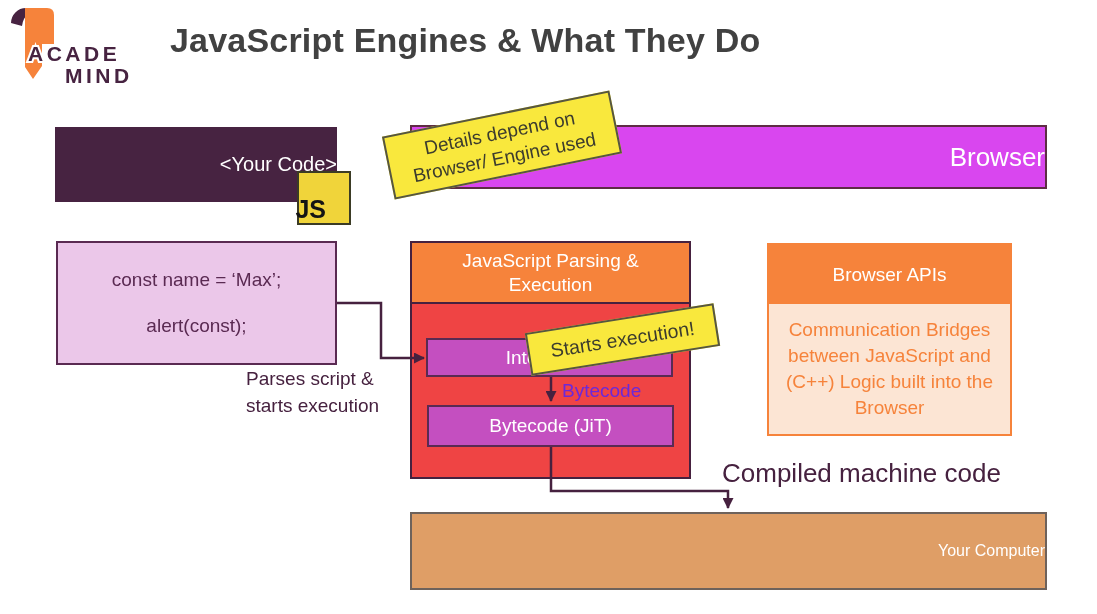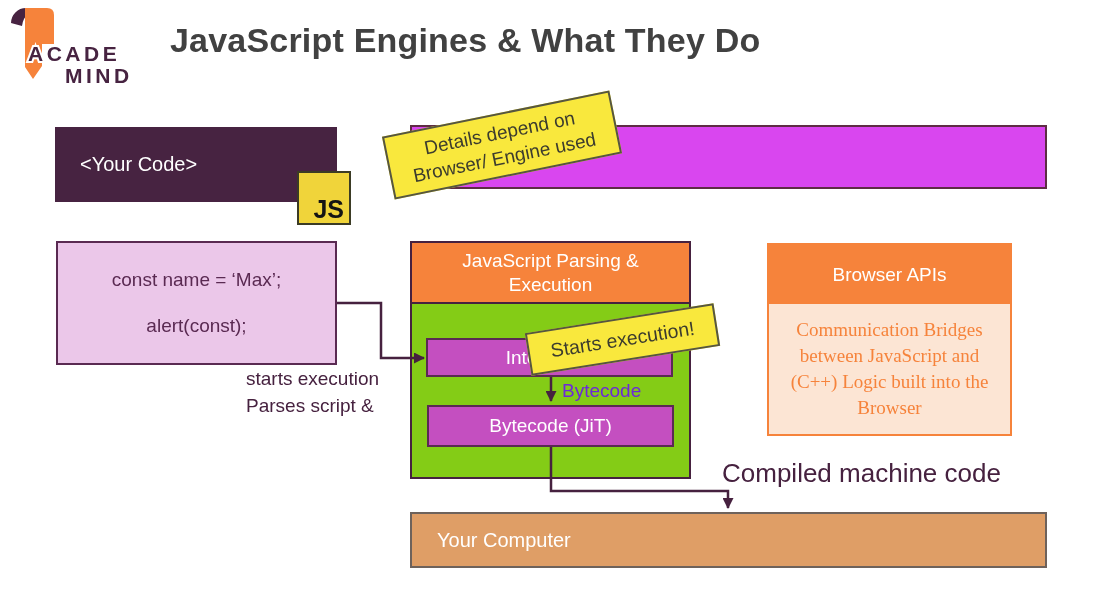--- a/index.html
+++ b/index.html
@@ -5,35 +5,35 @@
   html,body{margin:0;padding:0;background:#ffffff;}
   .stage{
     position:relative;width:1097px;height:614px;background:#ffffff;overflow:hidden;
     font-family:"Liberation Sans","DejaVu Sans",sans-serif;
   }
   .abs{position:absolute;box-sizing:border-box;}
   
   .title{left:170px;top:21px;font-size:34px;font-weight:700;color:#414141;letter-spacing:.2px;}
   .logo{left:8px;top:4px;width:140px;height:86px;}
   
-  .fillbox{display:flex;align-items:center;justify-content:flex-start;color:#ffffff;padding-left:25px;}
+  .fillbox{display:flex;align-items:center;justify-content:flex-end;color:#ffffff;padding-left:25px;}
   .your-code{left:55px;top:127px;width:282px;height:75px;background:#472341;font-size:20px;}
   .js-badge{
     left:297px;top:171px;width:54px;height:54px;background:#F0D43A;border:2px solid #3B3B25;
-    display:flex;align-items:flex-end;justify-content:flex-end;padding:2px 5px 1px 0;
+    display:flex;align-items:flex-end;justify-content:flex-end;padding:2px 23px 1px 0;
     font-size:25px;font-weight:800;color:#141414;line-height:1;
   }
   .browser{left:410px;top:125px;width:637px;height:64px;background:#d946ef;border:2px solid #5E2C44;font-size:26px;}
   .code-box{
     left:56px;top:241px;width:281px;height:124px;background:#EBC7E9;border:2px solid #5A2A52;
     display:flex;flex-direction:column;align-items:center;justify-content:center;gap:24px;
     color:#5A2A52;font-size:19px;
   }
   
-  .engine{left:410px;top:241px;width:281px;height:238px;background:#84cc16;border:2px solid #46213F;}
+  .engine{left:410px;top:241px;width:281px;height:238px;background:#ef4444;border:2px solid #46213F;}
   .engine-header{
     position:absolute;left:0;top:0;width:100%;height:61px;background:#F6833B;border-bottom:2px solid #46213F;
     display:flex;flex-direction:column;align-items:center;justify-content:center;
     color:#ffffff;font-size:19px;line-height:1.25;box-sizing:border-box;
   }
   .stepbox{
     position:absolute;background:#C44FC0;border:2px solid #5A2A52;box-sizing:border-box;
     display:flex;align-items:center;justify-content:center;color:#ffffff;font-size:19px;
   }
   .interpreter{left:14px;top:95px;width:247px;height:39px;}
@@ -52,23 +52,23 @@
   .compiled-label{left:722px;top:458px;font-size:26px;color:#46213F;font-weight:500;}
   
   .browser-apis{left:767px;top:243px;width:245px;height:193px;border:2px solid #F6833B;background:#FCE5D4;}
   .apis-header{
     position:absolute;left:0;top:0;width:100%;height:59px;background:#F6833B;
     display:flex;align-items:center;justify-content:center;color:#ffffff;font-size:19px;
   }
   .apis-body{
     position:absolute;left:0;top:59px;width:100%;bottom:0;box-sizing:border-box;
     display:flex;align-items:center;justify-content:center;text-align:center;
-    color:#F6833B;font-size:19px;line-height:1.38;padding:8px 12px;font-family:Liberation Serif, serif;
+    color:#F6833B;font-size:19px;line-height:1.38;padding:8px 12px;
   }
-  .your-computer{left:410px;top:512px;width:637px;height:56px;background:#DF9E66;border:2px solid #6E625B;font-size:20px;}
+  .your-computer{left:410px;top:512px;width:637px;height:78px;background:#DF9E66;border:2px solid #6E625B;font-size:16px;}
   
   .arrows{position:absolute;left:0;top:0;width:1097px;height:614px;z-index:6;pointer-events:none;}
 </style>
 </head>
 <body>
 
 <div class="stage">
 
   <svg class="abs logo" viewBox="0 0 140 86">
     <path d="M3,19 A15,15 0 0 1 18,4 L33,4 A20,20 0 0 0 14,22 Z" fill="#472341"></path>
@@ -112,22 +112,22 @@
       <span>Bytecode (JiT)</span>
     </div>
   </div>
   <div class="abs bytecode-label">Bytecode</div>
 
   <div class="abs note note2">
     <span>Starts execution!</span>
   </div>
 
   <div class="abs parses-label">
+    <div>Parses script &amp;</div>
     <div>starts execution</div>
-    <div>Parses script &amp;</div>
   </div>
 
   <div class="abs browser-apis">
     <div class="apis-header">
       <span>Browser APIs</span>
     </div>
     <div class="apis-body">
       <span>Communication Bridges between JavaScript and (C++) Logic built into the Browser</span>
     </div>
   </div>

